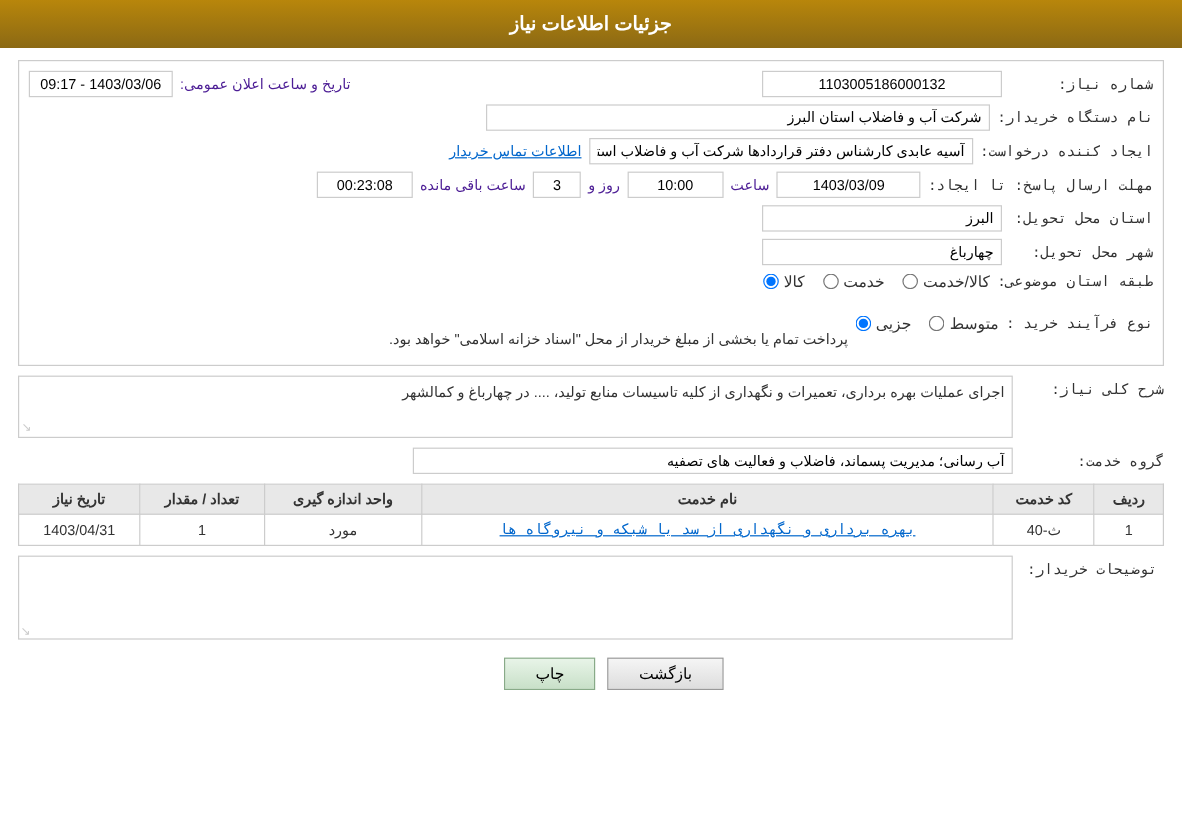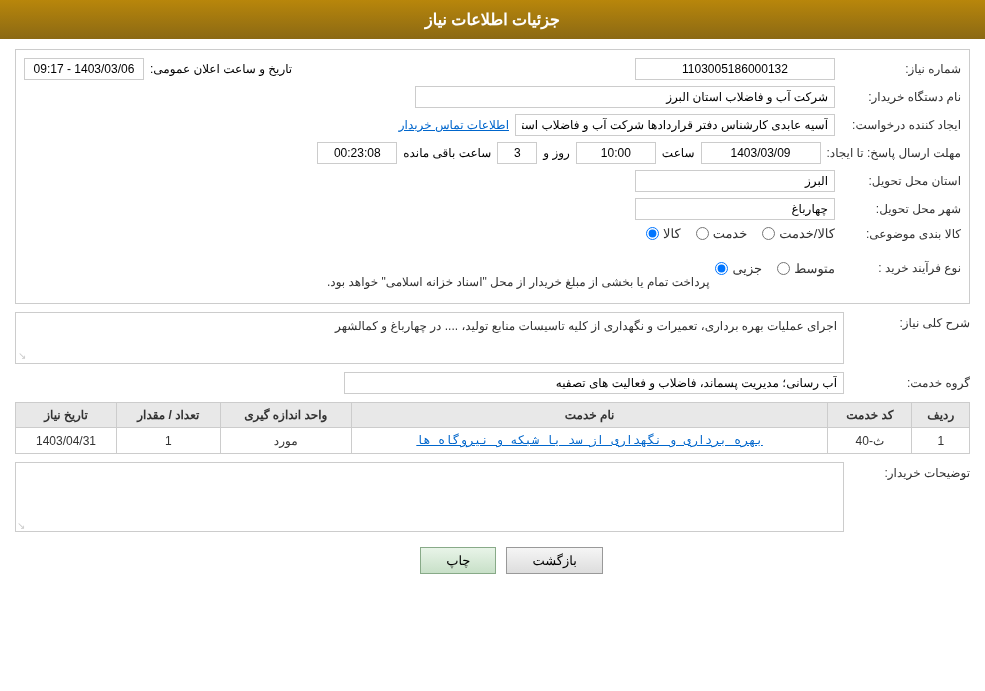--- a/index.html
+++ b/index.html
@@ -32,23 +32,24 @@
       align-items: center;
       margin-bottom: 6px;
       gap: 6px;
     }
     .label {
       color: #333;
       font-size: 12px;
       white-space: nowrap;
       min-width: 120px;
       text-align: right;
+      font-family: Liberation Mono, monospace;
     }
     .label-sm {
-      color: #000000;
+      color: #4c1d95;
       font-size: 12px;
       white-space: nowrap;
     }
     .input-field {
       border: 1px solid #ccc;
       padding: 3px 6px;
       font-size: 12px;
       font-family: Tahoma, Arial, sans-serif;
       direction: rtl;
     }
@@ -191,21 +192,21 @@
         <span class="label">استان محل تحویل:</span>
         <input class="input-field input-medium" type="text" value="البرز" readonly="" style="text-align: right;">
       </div>
 
       <div class="row">
         <span class="label">شهر محل تحویل:</span>
         <input class="input-field input-medium" type="text" value="چهارباغ" readonly="" style="text-align: right;">
       </div>
 
       <div class="row">
-        <span class="label">کالا بندی موضوعی:</span>
+        <span class="label">طبقه استان موضوعی:</span>
         <div class="radio-group">
           <div class="radio-item">
             <span>کالا/خدمت</span>
             <input type="radio" name="tabaghebandi" style="">
           </div>
           <div class="radio-item">
             <span>خدمت</span>
             <input type="radio" name="tabaghebandi" style="">
           </div>
           <div class="radio-item">
@@ -265,21 +266,21 @@
             <td class="link-cell">بهره برداری و نگهداری از سد یا شبکه و نیروگاه ها</td>
             <td>مورد</td>
             <td>1</td>
             <td>1403/04/31</td>
           </tr>
         </tbody>
       </table>
     </div>
 
     <div class="row" style="align-items:flex-start; margin-top:8px;">
-      <span class="label" style="padding-top:4px;">توضیحات خریدار:</span>
+      <span class="label" style="padding-top:4px;text-align:center;">توضیحات خریدار:</span>
       <div style="flex:1; position:relative;">
         <textarea class="textarea-field" style=""></textarea>
         <span style="position:absolute; bottom:4px; left:2px; color:#ccc; font-size:10px;">↘</span>
       </div>
     </div>
 
     <div class="buttons-row">
       <button class="btn">بازگشت</button>
       <button class="btn btn-primary">چاپ</button>
     </div>

